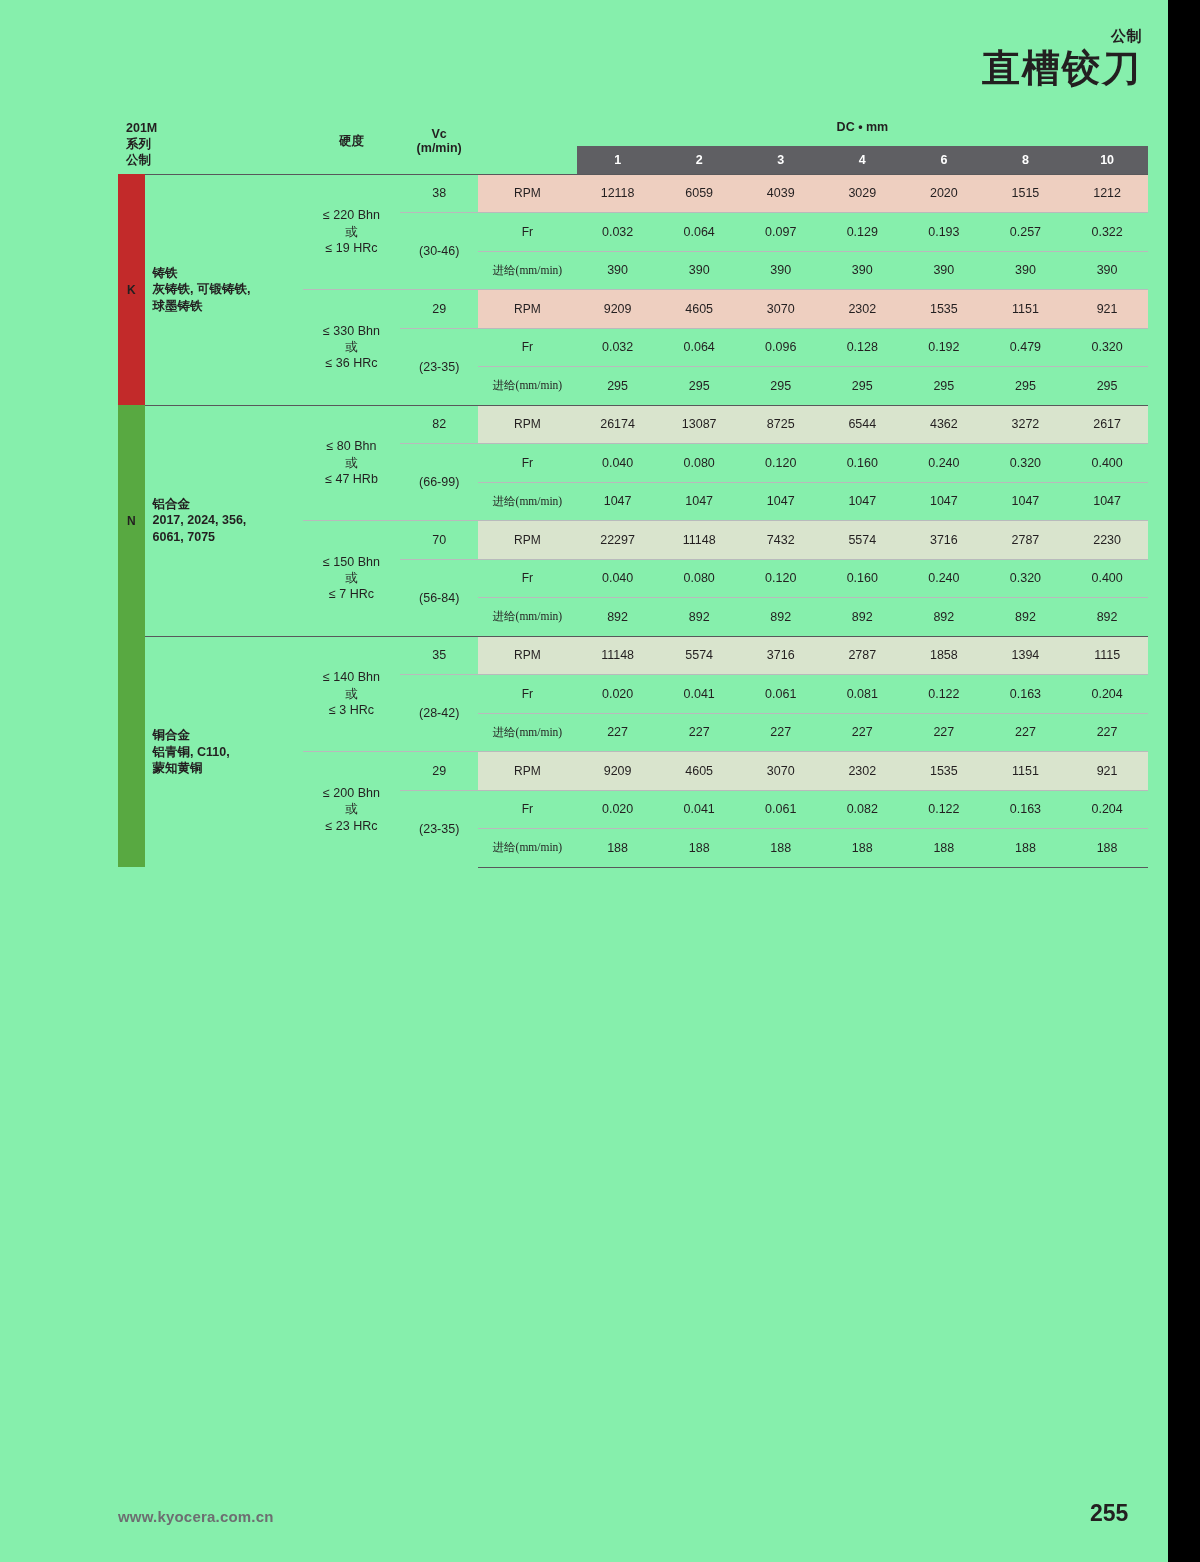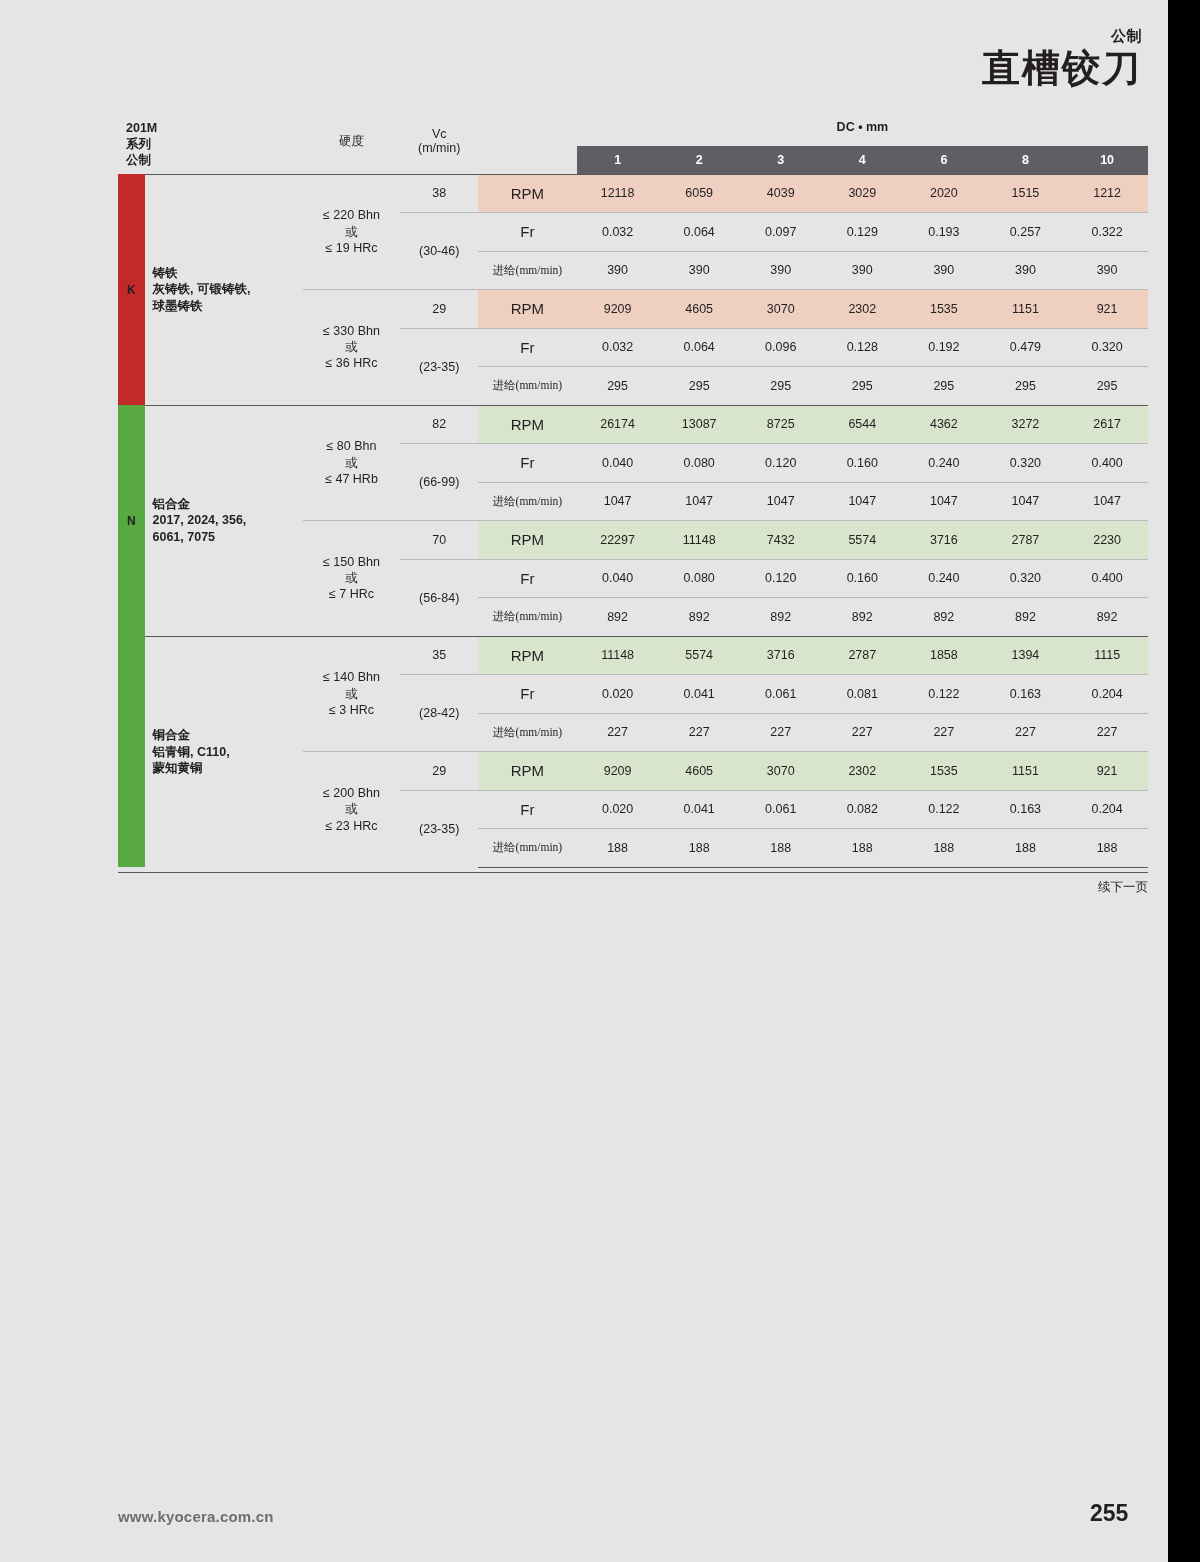--- a/index.html
+++ b/index.html
@@ -3,21 +3,21 @@
 <meta charset="utf-8">
 <style>
   * { box-sizing: border-box; margin: 0; padding: 0; }
   html, body {
     width: 1200px; height: 1562px;
     background: #ffffff;
     font-family: "Liberation Sans", "DejaVu Sans", sans-serif;
     color: #231f20;
     overflow: hidden;
   }
-  #page { position: relative; width: 1200px; height: 1562px; background:#e5e5e5; }
+  #page { position: relative; width: 1200px; height: 1562px; background:#86efac; }
 
   
   .edge-bar {
     position: absolute; top: 0; right: 0;
     width: 32px; height: 1562px; background: #000;
   }
 
   
   .page-header {
     position: absolute; top: 28px; right: 58px;
@@ -50,21 +50,21 @@
   
   .hrow1 td { height: 34px; }
   .hrow2 td { height: 28px; }
 
   .corner-block {
     text-align: left; padding-left: 8px !important;
     font-size: 12.5px; font-weight: bold; line-height: 1.28;
     color: #231f20; vertical-align: top; padding-top: 2px !important;
   }
   .th-center {
-    text-align: center; font-size: 12.5px; font-weight: normal;
+    text-align: center; font-size: 12.5px; font-weight: bold;
     color: #231f20; vertical-align: bottom; padding-bottom: 3px !important;
   }
   .dc-title {
     text-align: center; font-size: 12.5px; font-weight: bold;
     color: #231f20; vertical-align: bottom; padding-bottom: 4px !important;
   }
   .dc-head {
     background: #5f5f63; color: #ffffff;
     text-align: center; font-size: 12.5px; font-weight: bold;
   }
@@ -73,21 +73,21 @@
   .cell {
     text-align: center; font-size: 12.5px; color: #231f20;
     height: 38.5px;
   }
   .cell-mat {
     text-align: left; padding-left: 8px !important;
     font-size: 12.5px; font-weight: bold; line-height: 1.32; color: #231f20;
   }
   .cell-hard { text-align: center; font-size: 12.5px; line-height: 1.3; }
   .cell-vc   { text-align: center; font-size: 12.5px; }
-  .cell-lbl  { text-align: center; font-size: 15px; }
+  .cell-lbl  { text-align: center; font-size: 12px; }
   .cell-lbl.small { font-size: 11.5px; font-family: Liberation Serif, serif; }
 
   
   .tab-cell {
     text-align: center; color: #231f20;
     font-size: 12px; font-weight: bold;
     vertical-align: middle;
   }
   .tab-K { background: #c22a2a; color:#231f20; }
   .tab-N { background: #58a941; color:#231f20; }
@@ -418,18 +418,17 @@
             <td class="cell rule-thin rule-bottom">188</td>
             <td class="cell rule-thin rule-bottom">188</td>
             <td class="cell rule-thin rule-bottom">188</td>
             <td class="cell rule-thin rule-bottom">188</td>
             <td class="cell rule-thin rule-bottom">188</td>
           </tr>
         </tbody>
     </table>
   </div>
 
-  <div class="cont-note">续下一页</div>
 
   <div class="footer-url">www.kyocera.com.cn</div>
   <div class="footer-page">255</div>
 
 </div>
 
 </body></html>

